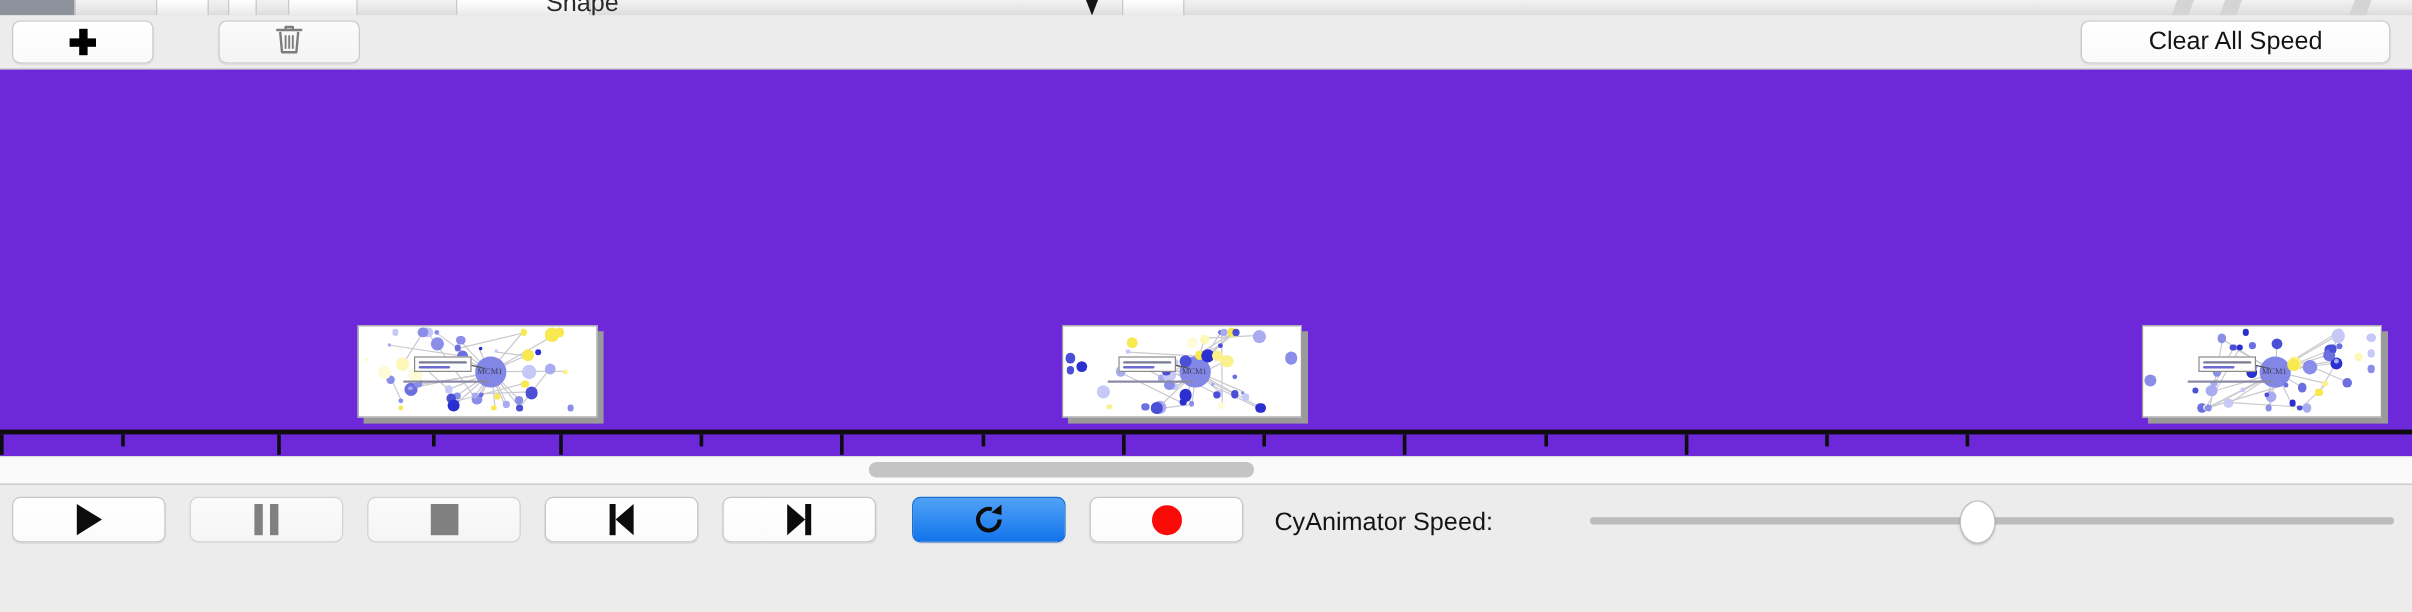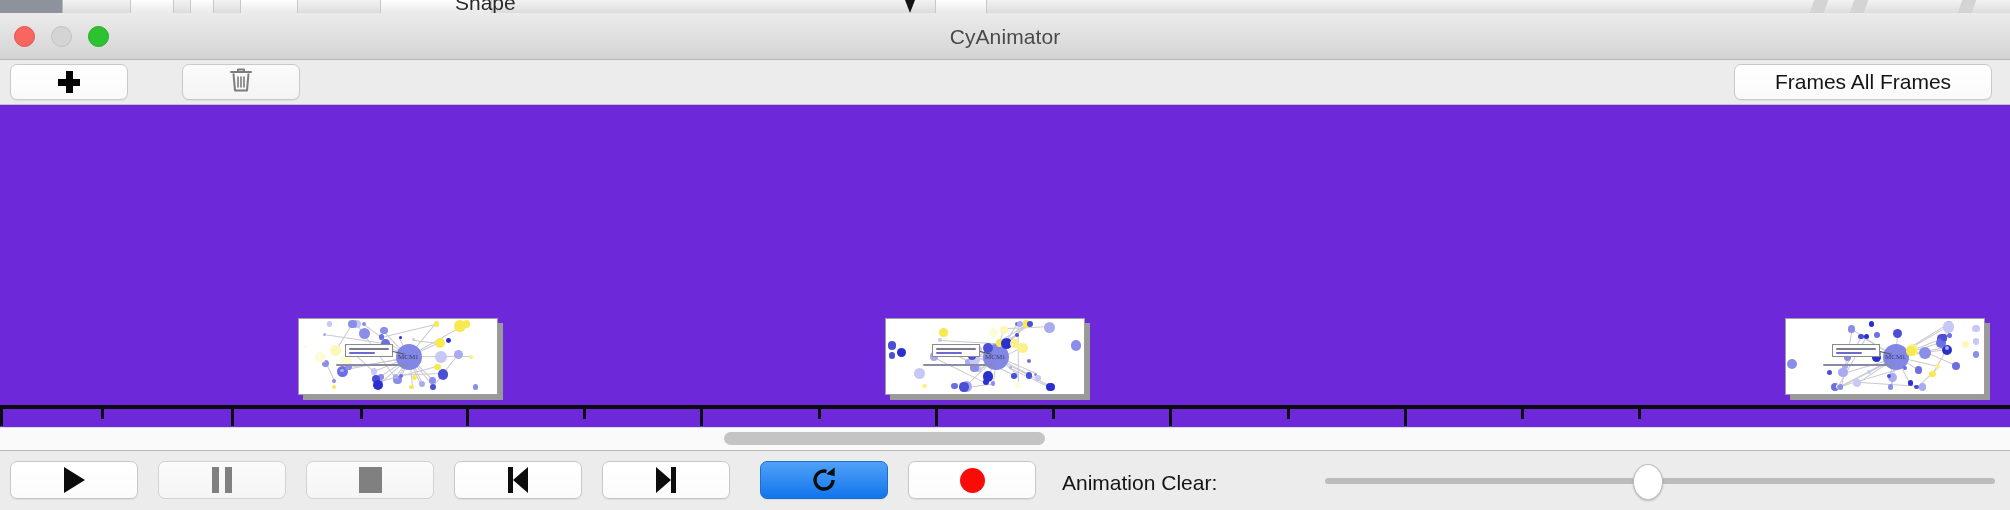--- a/index.html
+++ b/index.html
@@ -333,42 +333,36 @@
   <div class="bg-shape-text">Shape</div>
   <div class="bg-mark" style="left:905px;"></div>
   <div class="bg-panel" style="left:935px;width:50px;"></div>
   <div class="bg-slant" style="left:1812px;"></div>
   <div class="bg-slant" style="left:1852px;"></div>
   <div class="bg-slant" style="left:1960px;"></div>
 </div>
 
 <div id="window">
 
-  <div id="titlebar">
-    <div class="traffic close"></div>
-    <div class="traffic min"></div>
-    <div class="traffic zoom"></div>
-    <div class="title">CyAnimator</div>
-  </div>
 
   <div id="toolbar">
     <div class="tbtn add">
       <span class="plus-icon"></span>
     </div>
     <div class="tbtn del">
       <span>
         <svg width="24" height="26" viewBox="0 0 24 26" aria-hidden="true">
           <path d="M2 5 H22" stroke="#7d7d7d" stroke-width="2" fill="none" stroke-linecap="round"></path>
           <path d="M9 5 V2.5 H15 V5" stroke="#7d7d7d" stroke-width="2" fill="none" stroke-linejoin="round"></path>
           <path d="M4.5 6.5 L6 23.5 H18 L19.5 6.5" stroke="#7d7d7d" stroke-width="2" fill="none" stroke-linejoin="round"></path>
           <path d="M9 10 V20 M12 10 V20 M15 10 V20" stroke="#7d7d7d" stroke-width="1.6" fill="none" stroke-linecap="round"></path>
         </svg>
       </span>
     </div>
-    <div class="tbtn clear">Frames All Frames</div>
+    <div class="tbtn clear">Clear All Speed</div>
   </div>
 
   <div id="timeline">
 
     <div id="frames-host">
         <div class="frame" style="left: 298px;">
           <div class="shadow"></div>
           <div class="shot">
             <div class="edge" style="left: 85.0783px; top: 11.6271px; width: 36.2853px; transform: rotate(0.813681rad);"></div>
             <div class="edge" style="left: 98.3863px; top: 60.9971px; width: 25.7633px; transform: rotate(-1.10315rad);"></div>
@@ -707,19 +701,19 @@
           <path d="M23 14 A9 9 0 1 1 16.5 5.4" stroke="#0c0c0c" stroke-width="3.4" fill="none" stroke-linecap="butt"></path>
           <path d="M24.6 1.5 L24.6 10.2 L16.2 8.0 Z" fill="#0c0c0c"></path>
         </svg>
       </span>
     </div>
 
     <div class="cbtn record">
       <span class="ic-record"></span>
     </div>
 
-    <div id="speed-label">Animation Clear:</div>
+    <div id="speed-label">CyAnimator Speed:</div>
 
     <div id="speed-slider">
       <div class="knob" style="left: 48%;"></div>
     </div>
   </div>
 </div>
 
 </body></html>

